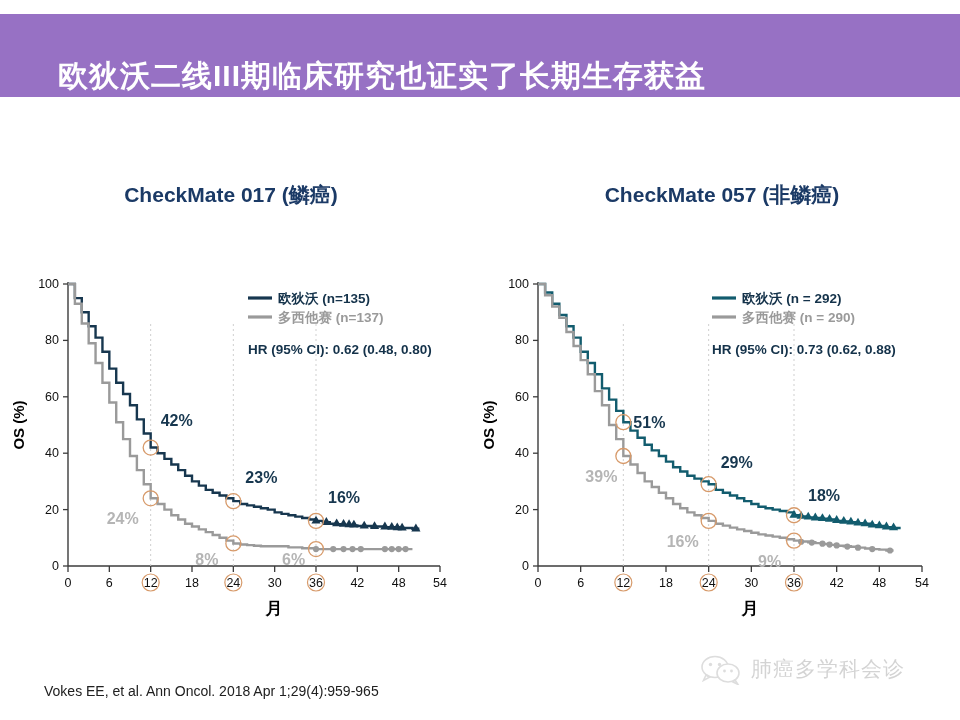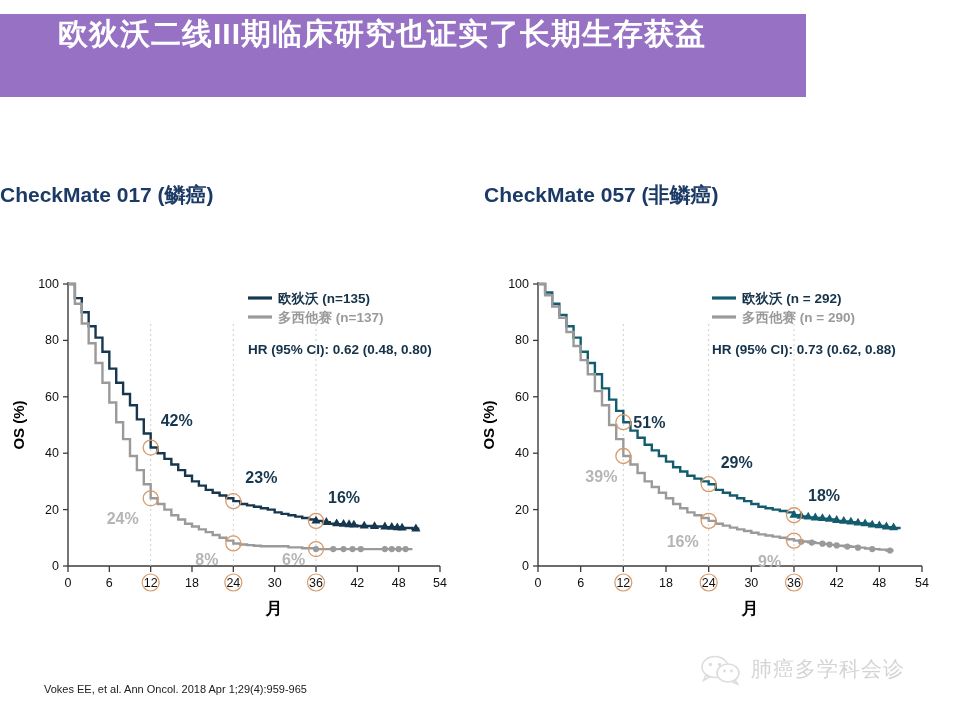--- a/index.html
+++ b/index.html
@@ -4,42 +4,42 @@
 <style>
   html,body{margin:0;padding:0;}
   body{
     width:960px;height:720px;
     background:#ffffff;
     font-family:"Liberation Sans","DejaVu Sans",sans-serif;
     overflow:hidden;
     position:relative;
   }
   #banner{
-    position:absolute;left:0;top:14px;width:806px;height:83px;
+    position:absolute;left:0;top:14px;width:960px;height:83px;
     background:#9771c4;
-    display:flex;align-items:flex-start;
+    display:flex;align-items:flex-end;
   }
   #banner-title{
     color:#ffffff;font-size:30px;font-weight:bold;
     margin-left:58px;letter-spacing:1px;
     white-space:nowrap;
   }
   .panel{position:absolute;top:106px;height:560px;}
   #panel-left{left:0;width:480px;}
   #panel-right{left:480px;width:480px;}
   .chart-title{
-    position:absolute;top:75px;width:100%;
+    position:absolute;top:75px;width:100%;text-align:center;
     color:#1b3a66;font-size:21px;font-weight:bold;white-space:nowrap;
   }
   #panel-left .chart-title{padding-right:18px;box-sizing:border-box;}
   #panel-right .chart-title{padding-left:4px;box-sizing:border-box;}
   .plot{position:absolute;top:160px;left:0;width:480px;height:360px;}
   .footer-ref{
     position:absolute;left:44px;top:683px;
-    font-size:11px;color:#202020;white-space:nowrap;
+    font-size:14px;color:#202020;white-space:nowrap;
   }
   #watermark{
     position:absolute;left:700px;top:655px;
     display:flex;align-items:flex-start;gap:9px;
     opacity:.62;
   }
   #watermark .wm-text{
     font-size:21px;color:#b9b9b9;font-family:"DejaVu Sans",sans-serif;
     letter-spacing:1px;white-space:nowrap;
   }

